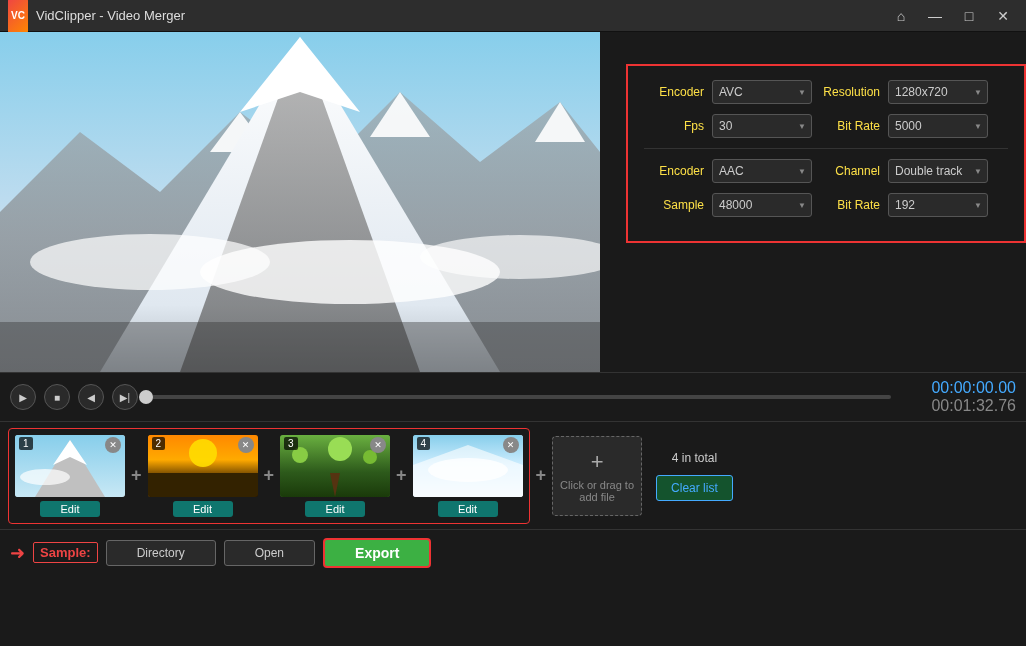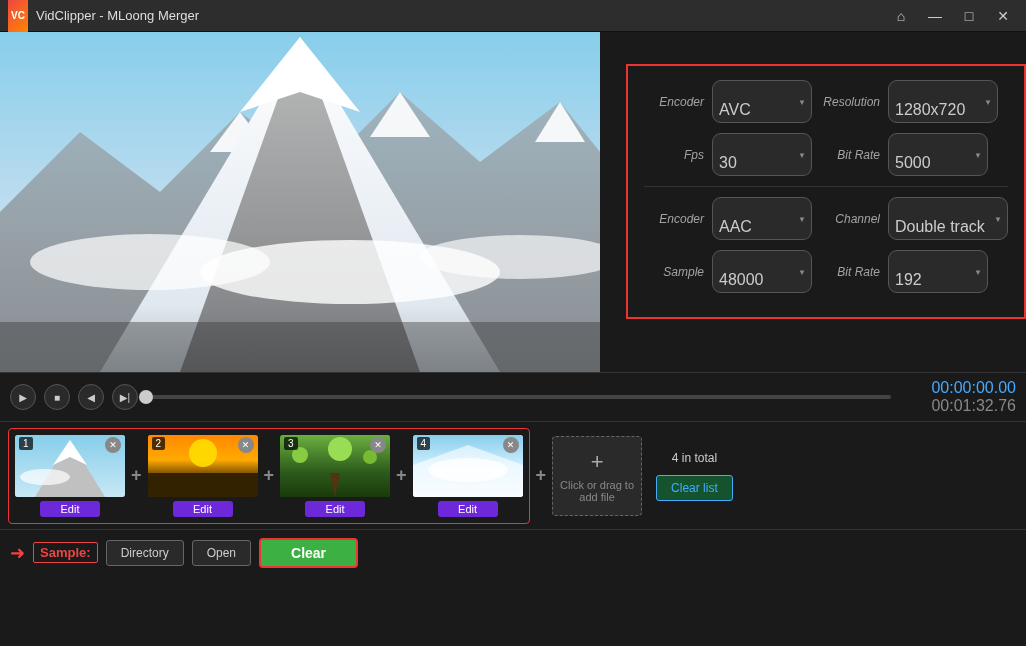--- a/index.html
+++ b/index.html
@@ -193,21 +193,21 @@
       width: 16px; height: 16px;
       border-radius: 50%;
       background: #888;
       color: #fff;
       font-size: 9px;
       display: flex; align-items: center; justify-content: center;
       cursor: pointer;
       border: none;
     }
     .clip-edit-btn {
-      background: #6d28d9;
+      background: #0f766e;
       color: #fff;
       border: none;
       padding: 2px 10px;
       border-radius: 3px;
       font-size: 11px;
       cursor: pointer;
       width: 60px;
     }
     .plus-separator {
       color: #888;
@@ -275,21 +275,21 @@
       border: 1px solid #555;
       color: #ccc;
       padding: 4px 8px;
       border-radius: 3px;
       font-size: 12px;
     }
     .dir-btn, .open-btn {
       background: #2a2a2a;
       border: 1px solid #666;
       color: #ccc;
-      padding: 5px 14px;
+      padding: 5px 30px;
       border-radius: 3px;
       cursor: pointer;
       font-size: 12px;
     }
     .export-btn {
       background: #3cb043;
       border: 2px solid #e33;
       color: #fff;
       padding: 5px 30px;
       border-radius: 4px;
@@ -315,67 +315,66 @@
       font-weight: bold;
       margin-bottom: 14px;
     }
     .settings-row {
       display: flex;
       align-items: center;
       gap: 8px;
       margin-bottom: 10px;
     }
     .settings-label {
-      color: #a3a3a3;
+      color: #fde047;
       font-size: 12px;
       width: 60px;
       text-align: right;
-      font-style: italic;
     }
     .select-wrapper {
       position: relative;
       display: inline-block;
     }
     .select-wrapper::after {
       content: '▼';
       position: absolute;
       right: 6px;
       top: 50%;
       transform: translateY(-50%);
       font-size: 8px;
       color: #888;
       pointer-events: none;
     }
     .select-wrapper select {
       background: #2a2a2a;
       border: 1px solid #555;
       color: #ccc;
-      padding: 20px 22px 4px 6px;
-      border-radius: 9px;
-      font-size: 16px;
+      padding: 4px 22px 4px 6px;
+      border-radius: 3px;
+      font-size: 12px;
       min-width: 100px;
       cursor: pointer;
       appearance: none;
       -webkit-appearance: none;
     }
     .settings-divider {
       border: none;
       border-top: 1px solid #333;
       margin: 10px 0;
     }
   </style>
 </head>
 <body>
 
 <div class="titlebar">
   <div class="titlebar-left">
     <div class="app-icon">
       <span>VC</span>
     </div>
-    <span class="titlebar-title">VidClipper - MLoong Merger</span>
+    <span class="titlebar-title">VidClipper - Video Merger</span>
   </div>
   <div class="titlebar-controls">
     <button class="titlebar-btn">⌂</button>
     <button class="titlebar-btn">—</button>
     <button class="titlebar-btn">□</button>
     <button class="titlebar-btn close">✕</button>
   </div>
 </div>
 
 <div class="main-area">
@@ -625,17 +624,17 @@
         <span class="total-count">4 in total</span>
         <button class="clear-list-btn">Clear list</button>
       </div>
     </div>
 
     <div class="output-bar">
       <span style="color:#e44; font-size:18px;">➜</span>
       <span class="output-label">Sample:</span>
       <button class="dir-btn">Directory</button>
       <button class="open-btn">Open</button>
-      <button class="export-btn">Clear</button>
+      <button class="export-btn">Export</button>
     </div>
 
   </div>
 </div>
 
 </body></html>

